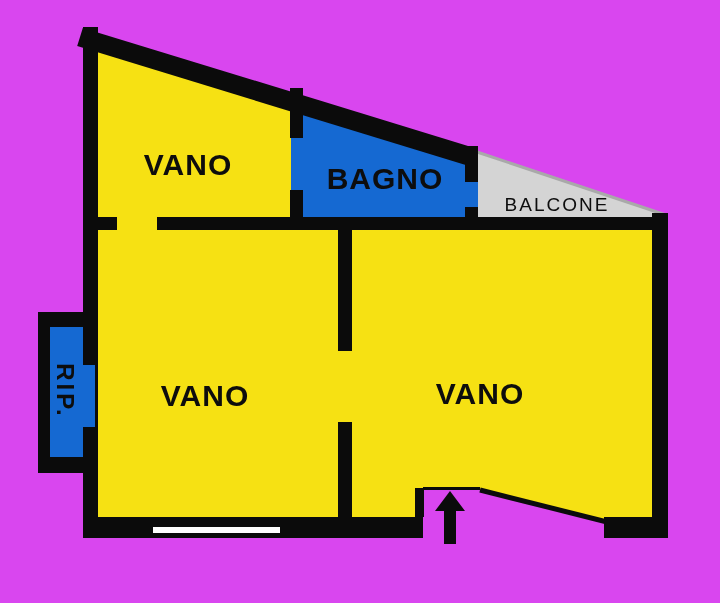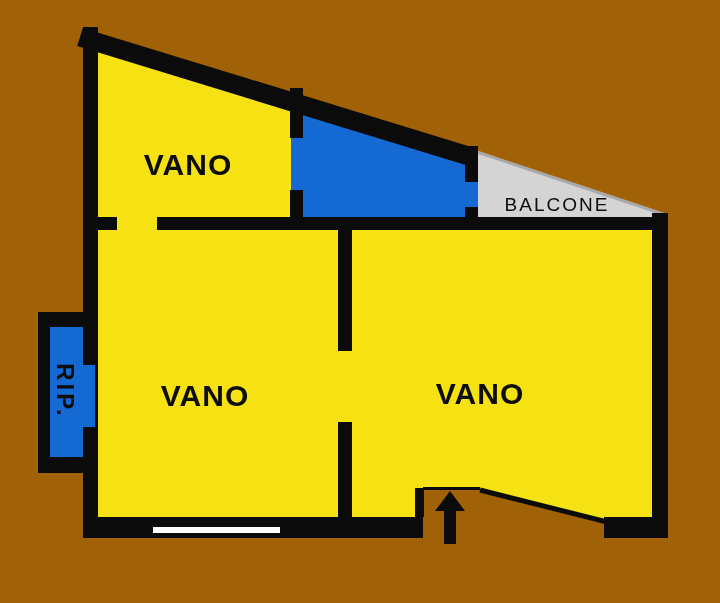--- a/index.html
+++ b/index.html
@@ -5,21 +5,21 @@
   html, body {
     margin: 0;
     padding: 0;
     background: #ffffff;
     font-family: "Liberation Sans", sans-serif;
   }
   .stage {
     position: relative;
     width: 720px;
     height: 603px;
-    background: #a16207;
+    background: #d946ef;
     overflow: hidden;
   }
   .plan-svg {
     position: absolute;
     left: 0;
     top: 0;
     width: 720px;
     height: 603px;
   }
   .label {
@@ -87,20 +87,21 @@
     <rect x="465" y="207" width="13" height="10" fill="#0B0B0B"></rect>
 
     <rect x="338" y="217" width="14" height="134" fill="#0B0B0B"></rect>
     <rect x="338" y="422" width="14" height="95" fill="#0B0B0B"></rect>
 
     <polygon points="450,491 435,511 444,511 444,544 456,544 456,511 465,511" fill="#0B0B0B"></polygon>
   </svg>
 
   <div class="label" style="left:188px; top:165px;">VANO</div>
 
+  <div class="label" style="left:385px; top:179px;">BAGNO</div>
 
   <div class="label label--balcone" style="left:547px; top:205px;">BALCONE</div>
 
   <div class="label label--rip" style="left:65px; top:391px;">RIP.</div>
 
   <div class="label" style="left:205px; top:396px;">VANO</div>
 
   <div class="label" style="left:480px; top:394px;">VANO</div>
 
 </div>

